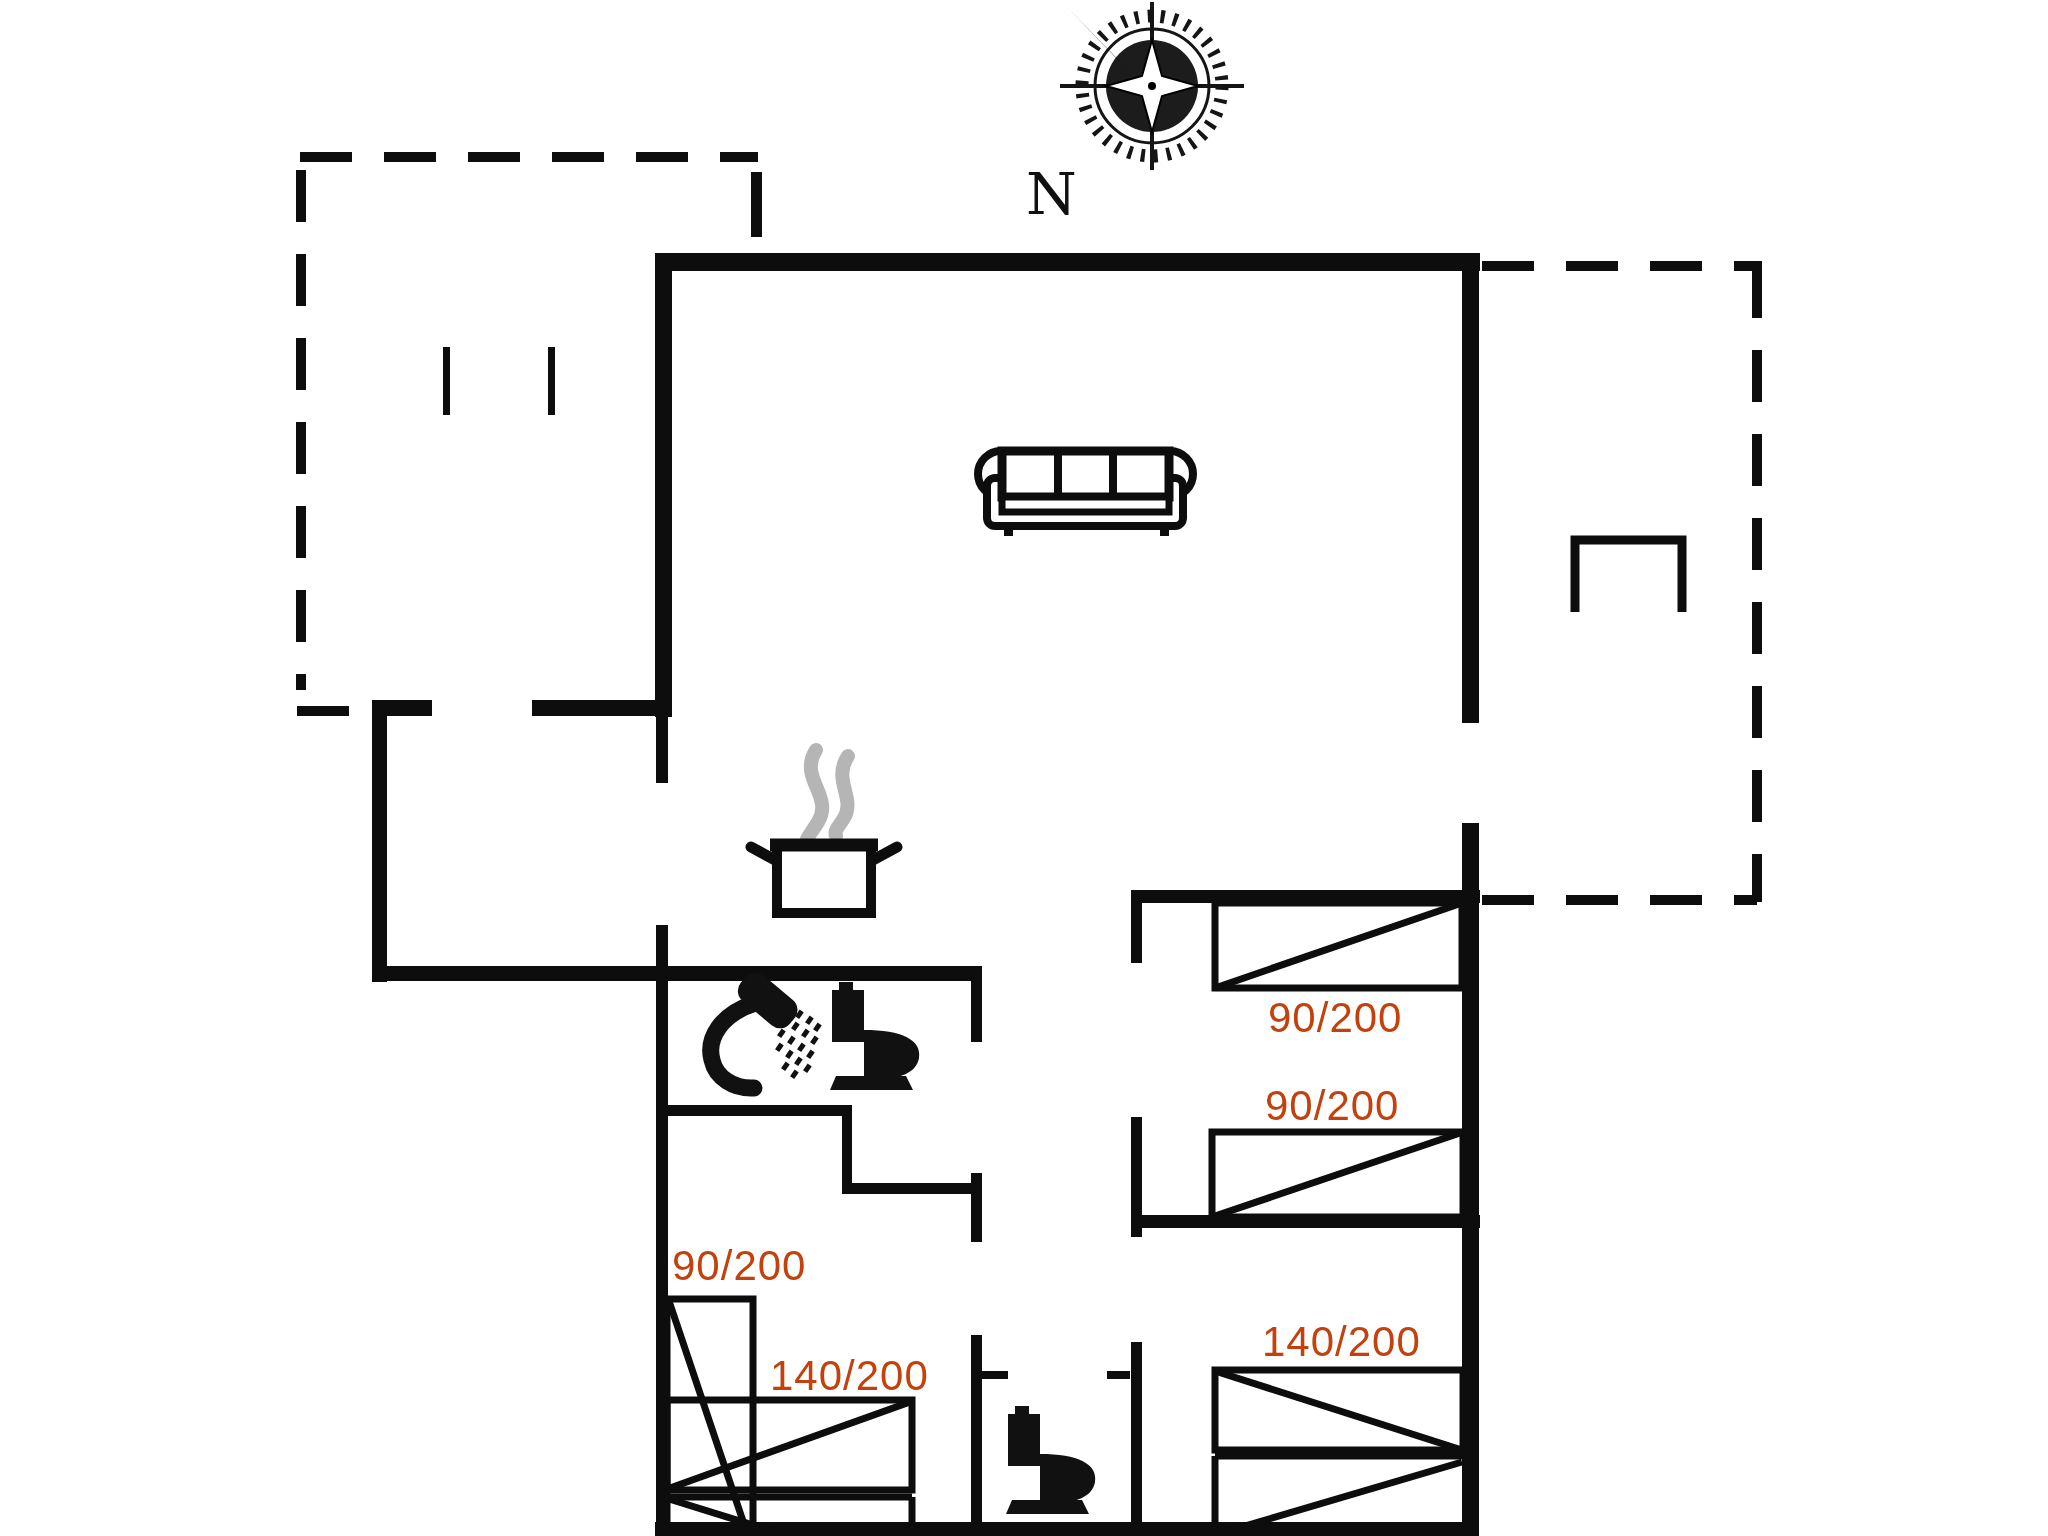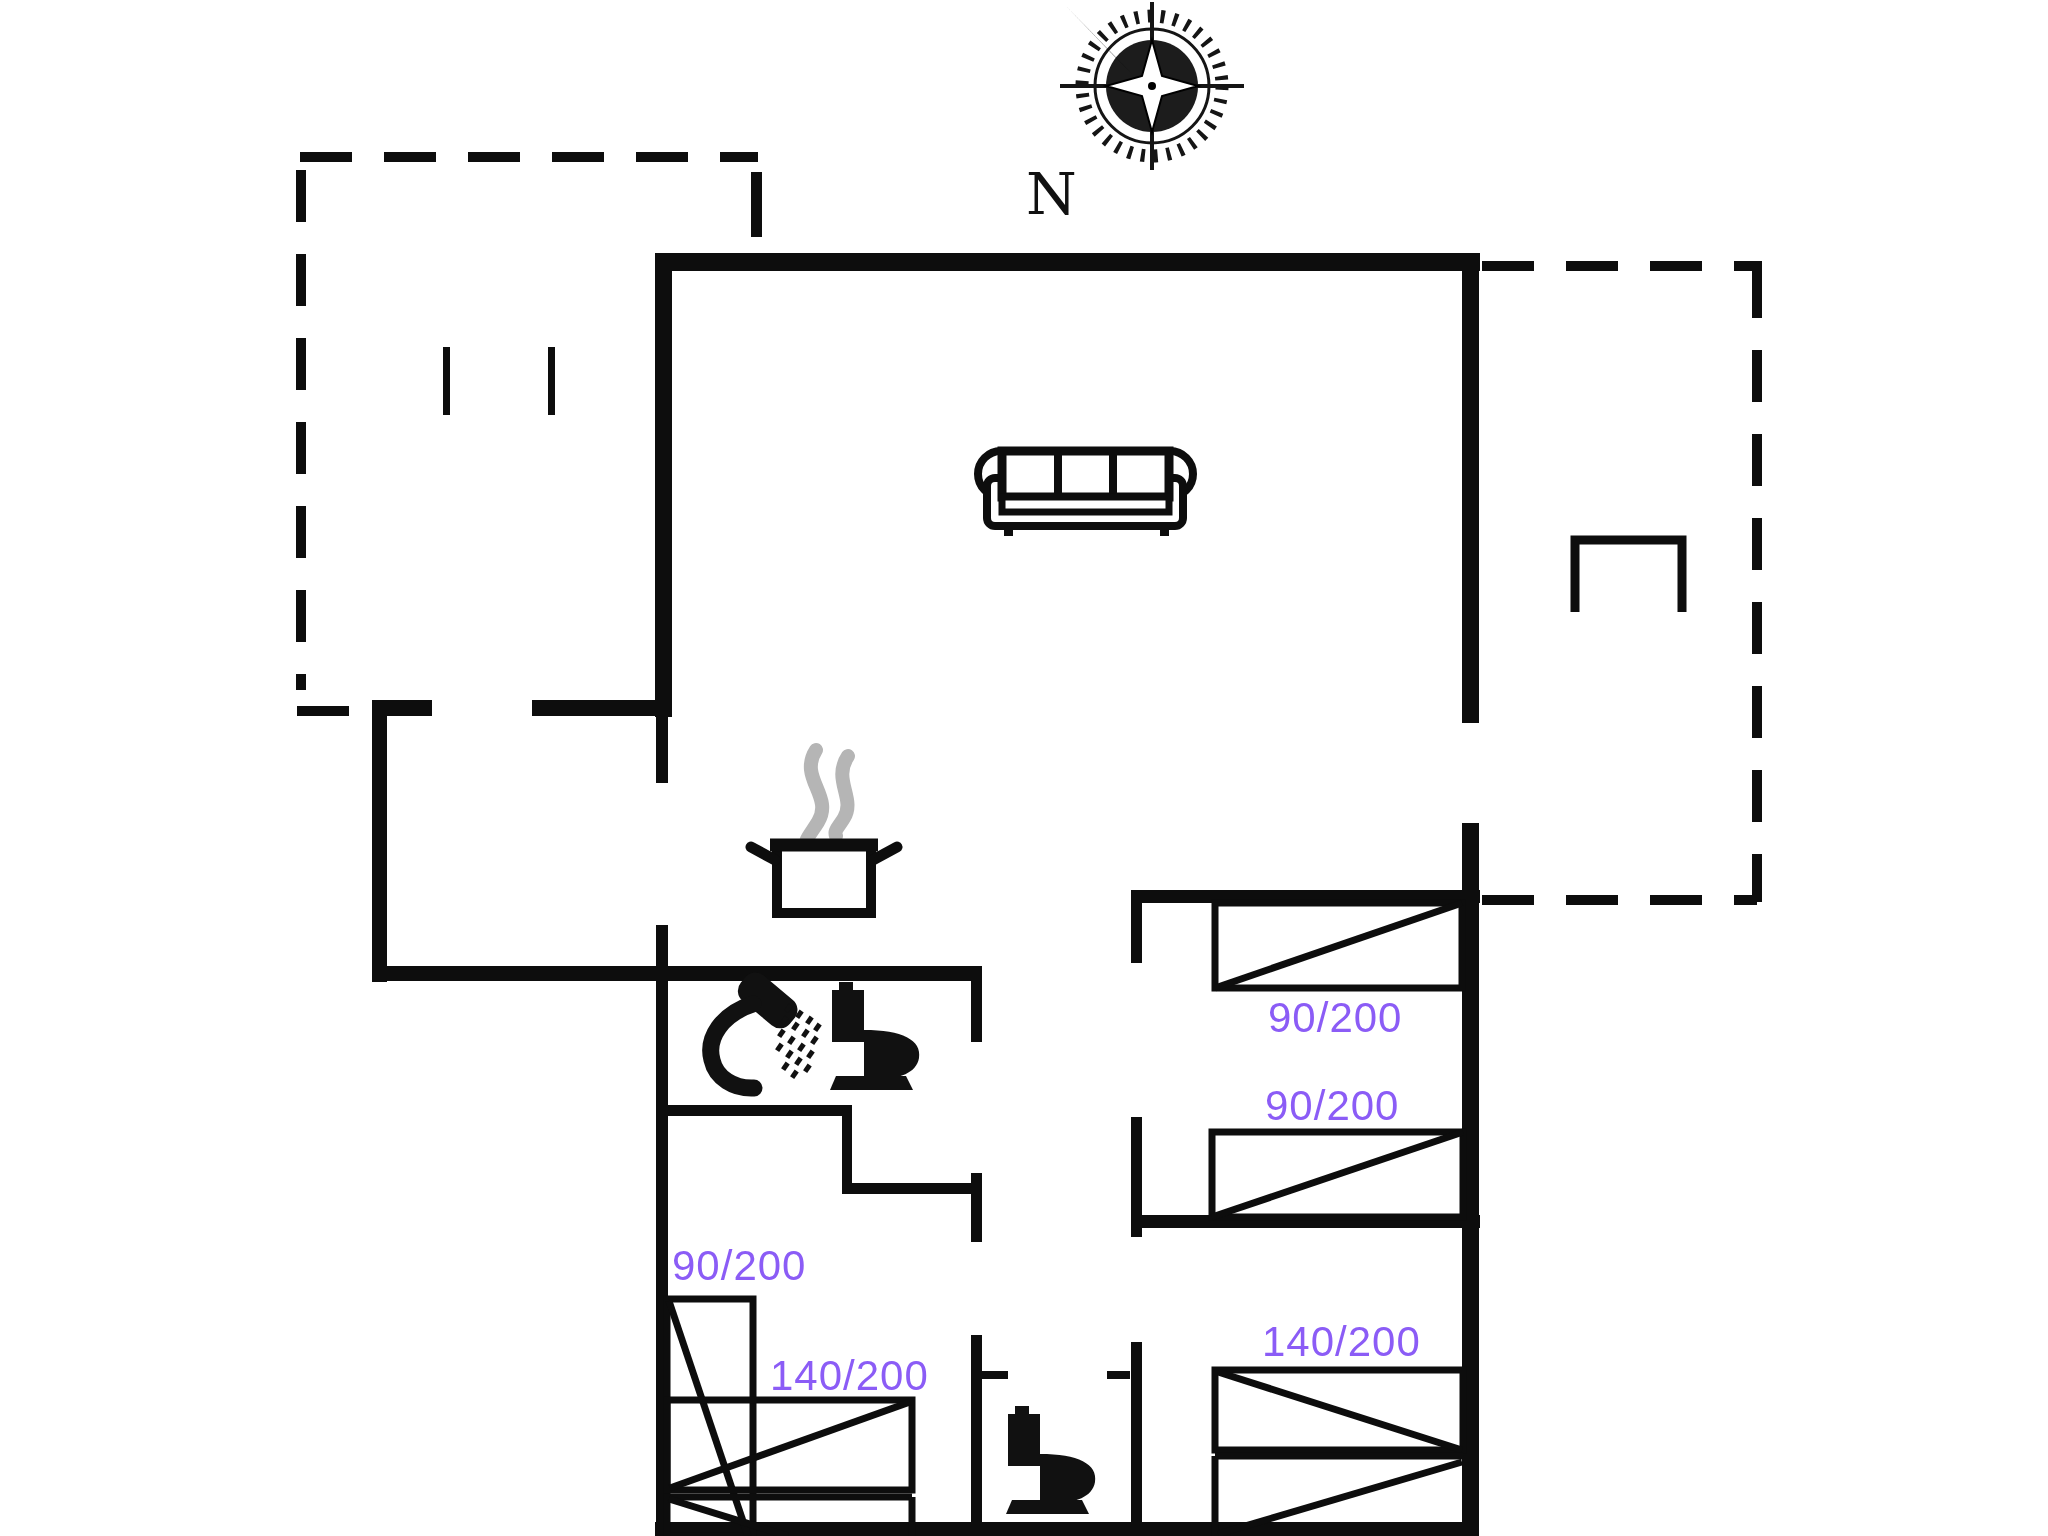--- a/index.html
+++ b/index.html
@@ -8,21 +8,21 @@
     width:2048px;height:1536px;
     background:#ffffff;
     overflow:hidden;
     font-family:"Liberation Sans",sans-serif;
   }
   .plan-svg{position:absolute;left:0;top:0;width:2048px;height:1536px;}
   .bed-label{
     position:absolute;
     font-family:"Liberation Sans",sans-serif;
     font-size:42px;
-    color:#8b5cf6;
+    color:#c2410c;
     white-space:nowrap;
     letter-spacing:1px;
   }
   .north-label{
     position:absolute;
     left:1026px;top:160px;
     font-family:"DejaVu Serif","Liberation Serif",serif;
     font-size:58px;
     color:#111;
   }

